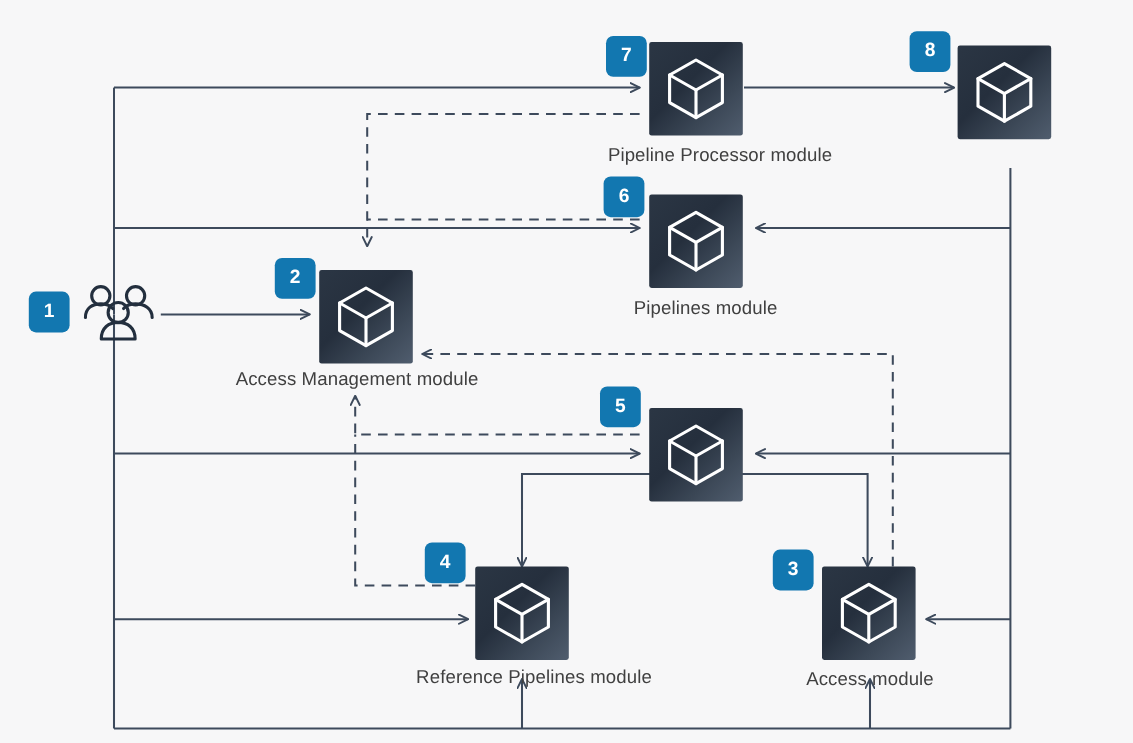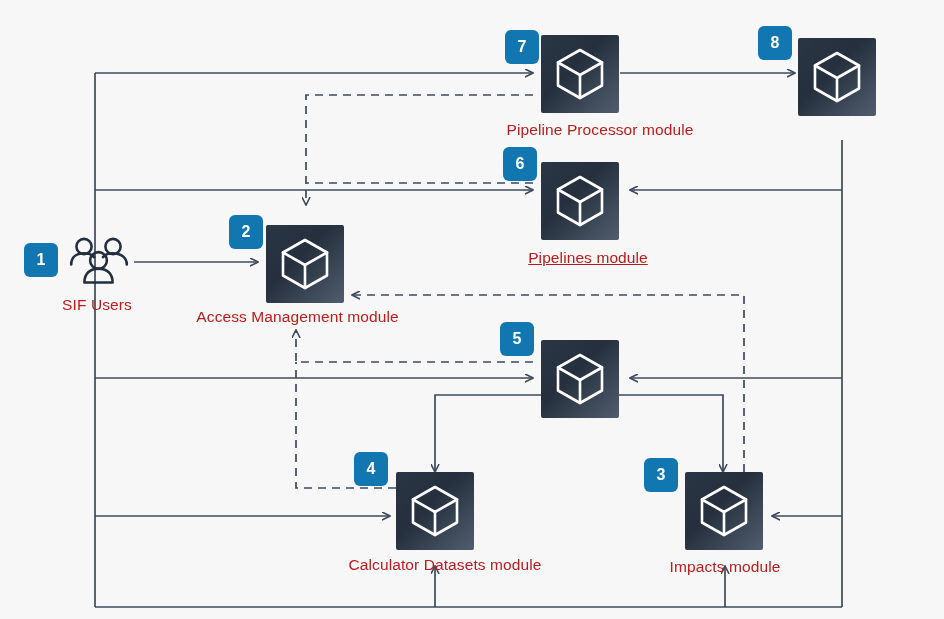--- a/index.html
+++ b/index.html
@@ -17,21 +17,21 @@
     width:78px;height:78px;
     border-radius:2px;
     background:linear-gradient(135deg,#2B3644 0%,#252F3D 42%,#3C4857 72%,#505D6E 100%);
     display:flex;align-items:center;justify-content:center;
   }
   .mod-box svg{display:block;}
 
   .mod-label{
     position:absolute;
     font-size:15.5px;
-    color:#b91c1c;
+    color:#404040;
     white-space:nowrap;
     text-align:center;
     letter-spacing:.1px;
   }
 
   .badge{
     position:absolute;
     width:34px;height:34px;
     background:#1277B0;
     border-radius:6px;
@@ -110,70 +110,69 @@
     <svg width="62" height="52" viewBox="0 0 62 52" fill="none" stroke="#232F3E" stroke-width="2.6" stroke-linecap="round" stroke-linejoin="round">
       <circle cx="16" cy="10.5" r="7.6"></circle>
       <path d="M3.2,28.5 C3.2,20.8 8.9,17.2 16,17.2 C20.2,17.2 23.8,18.5 26,21.1"></path>
       <circle cx="45" cy="10.5" r="7.6"></circle>
       <path d="M58.8,28.5 C58.8,20.8 52.1,17.2 45,17.2 C40.8,17.2 37.2,18.5 35,21.1"></path>
       <circle cx="30.5" cy="24.5" r="8.4"></circle>
       <path d="M16.4,46.5 C16.4,37.2 22.6,32.6 30.5,32.6 C38.4,32.6 44.6,37.2 44.6,46.5 Z"></path>
     </svg>
   </div>
 
-  <div class="mod-label" style="left:30px;top:296px;width:134px;">SIF Users</div>
 
   <div class="badge" style="left:229px;top:215px;">2</div>
   <div class="mod-box" style="left:266px;top:225px;">
     <svg width="56" height="56" viewBox="0 0 56 56" fill="none" stroke="#FFFFFF" stroke-width="2.6" stroke-linejoin="round" stroke-linecap="round">
       <path d="M28,4 L50,16.5 L50,39.5 L28,52 L6,39.5 L6,16.5 Z"></path>
       <path d="M6,16.5 L28,29 L50,16.5"></path>
       <path d="M28,29 L28,52"></path>
     </svg>
   </div>
   <div class="mod-label" style="left:182px;top:308px;width:231px;">Access Management module</div>
 
   <div class="badge" style="left:644px;top:458px;">3</div>
   <div class="mod-box" style="left:685px;top:472px;">
     <svg width="56" height="56" viewBox="0 0 56 56" fill="none" stroke="#FFFFFF" stroke-width="2.6" stroke-linejoin="round" stroke-linecap="round">
       <path d="M28,4 L50,16.5 L50,39.5 L28,52 L6,39.5 L6,16.5 Z"></path>
       <path d="M6,16.5 L28,29 L50,16.5"></path>
       <path d="M28,29 L28,52"></path>
     </svg>
   </div>
-  <div class="mod-label" style="left:640px;top:558px;width:170px;">Impacts module</div>
+  <div class="mod-label" style="left:640px;top:558px;width:170px;">Access module</div>
 
   <div class="badge" style="left:354px;top:452px;">4</div>
   <div class="mod-box" style="left:396px;top:472px;">
     <svg width="56" height="56" viewBox="0 0 56 56" fill="none" stroke="#FFFFFF" stroke-width="2.6" stroke-linejoin="round" stroke-linecap="round">
       <path d="M28,4 L50,16.5 L50,39.5 L28,52 L6,39.5 L6,16.5 Z"></path>
       <path d="M6,16.5 L28,29 L50,16.5"></path>
       <path d="M28,29 L28,52"></path>
     </svg>
   </div>
-  <div class="mod-label" style="left:318px;top:556px;width:254px;">Calculator Datasets module</div>
+  <div class="mod-label" style="left:318px;top:556px;width:254px;">Reference Pipelines module</div>
 
   <div class="badge" style="left:500px;top:322px;">5</div>
   <div class="mod-box" style="left:541px;top:340px;">
     <svg width="56" height="56" viewBox="0 0 56 56" fill="none" stroke="#FFFFFF" stroke-width="2.6" stroke-linejoin="round" stroke-linecap="round">
       <path d="M28,4 L50,16.5 L50,39.5 L28,52 L6,39.5 L6,16.5 Z"></path>
       <path d="M6,16.5 L28,29 L50,16.5"></path>
       <path d="M28,29 L28,52"></path>
     </svg>
   </div>
 
   <div class="badge" style="left:503px;top:147px;">6</div>
   <div class="mod-box" style="left:541px;top:162px;">
     <svg width="56" height="56" viewBox="0 0 56 56" fill="none" stroke="#FFFFFF" stroke-width="2.6" stroke-linejoin="round" stroke-linecap="round">
       <path d="M28,4 L50,16.5 L50,39.5 L28,52 L6,39.5 L6,16.5 Z"></path>
       <path d="M6,16.5 L28,29 L50,16.5"></path>
       <path d="M28,29 L28,52"></path>
     </svg>
   </div>
-  <div class="mod-label" style="left:503px;top:249px;width:170px;text-decoration:underline;">Pipelines module</div>
+  <div class="mod-label" style="left:503px;top:249px;width:170px;">Pipelines module</div>
 
   <div class="badge" style="left:505px;top:30px;">7</div>
   <div class="mod-box" style="left:541px;top:35px;">
     <svg width="56" height="56" viewBox="0 0 56 56" fill="none" stroke="#FFFFFF" stroke-width="2.6" stroke-linejoin="round" stroke-linecap="round">
       <path d="M28,4 L50,16.5 L50,39.5 L28,52 L6,39.5 L6,16.5 Z"></path>
       <path d="M6,16.5 L28,29 L50,16.5"></path>
       <path d="M28,29 L28,52"></path>
     </svg>
   </div>
   <div class="mod-label" style="left:475px;top:121px;width:250px;">Pipeline Processor module</div>

